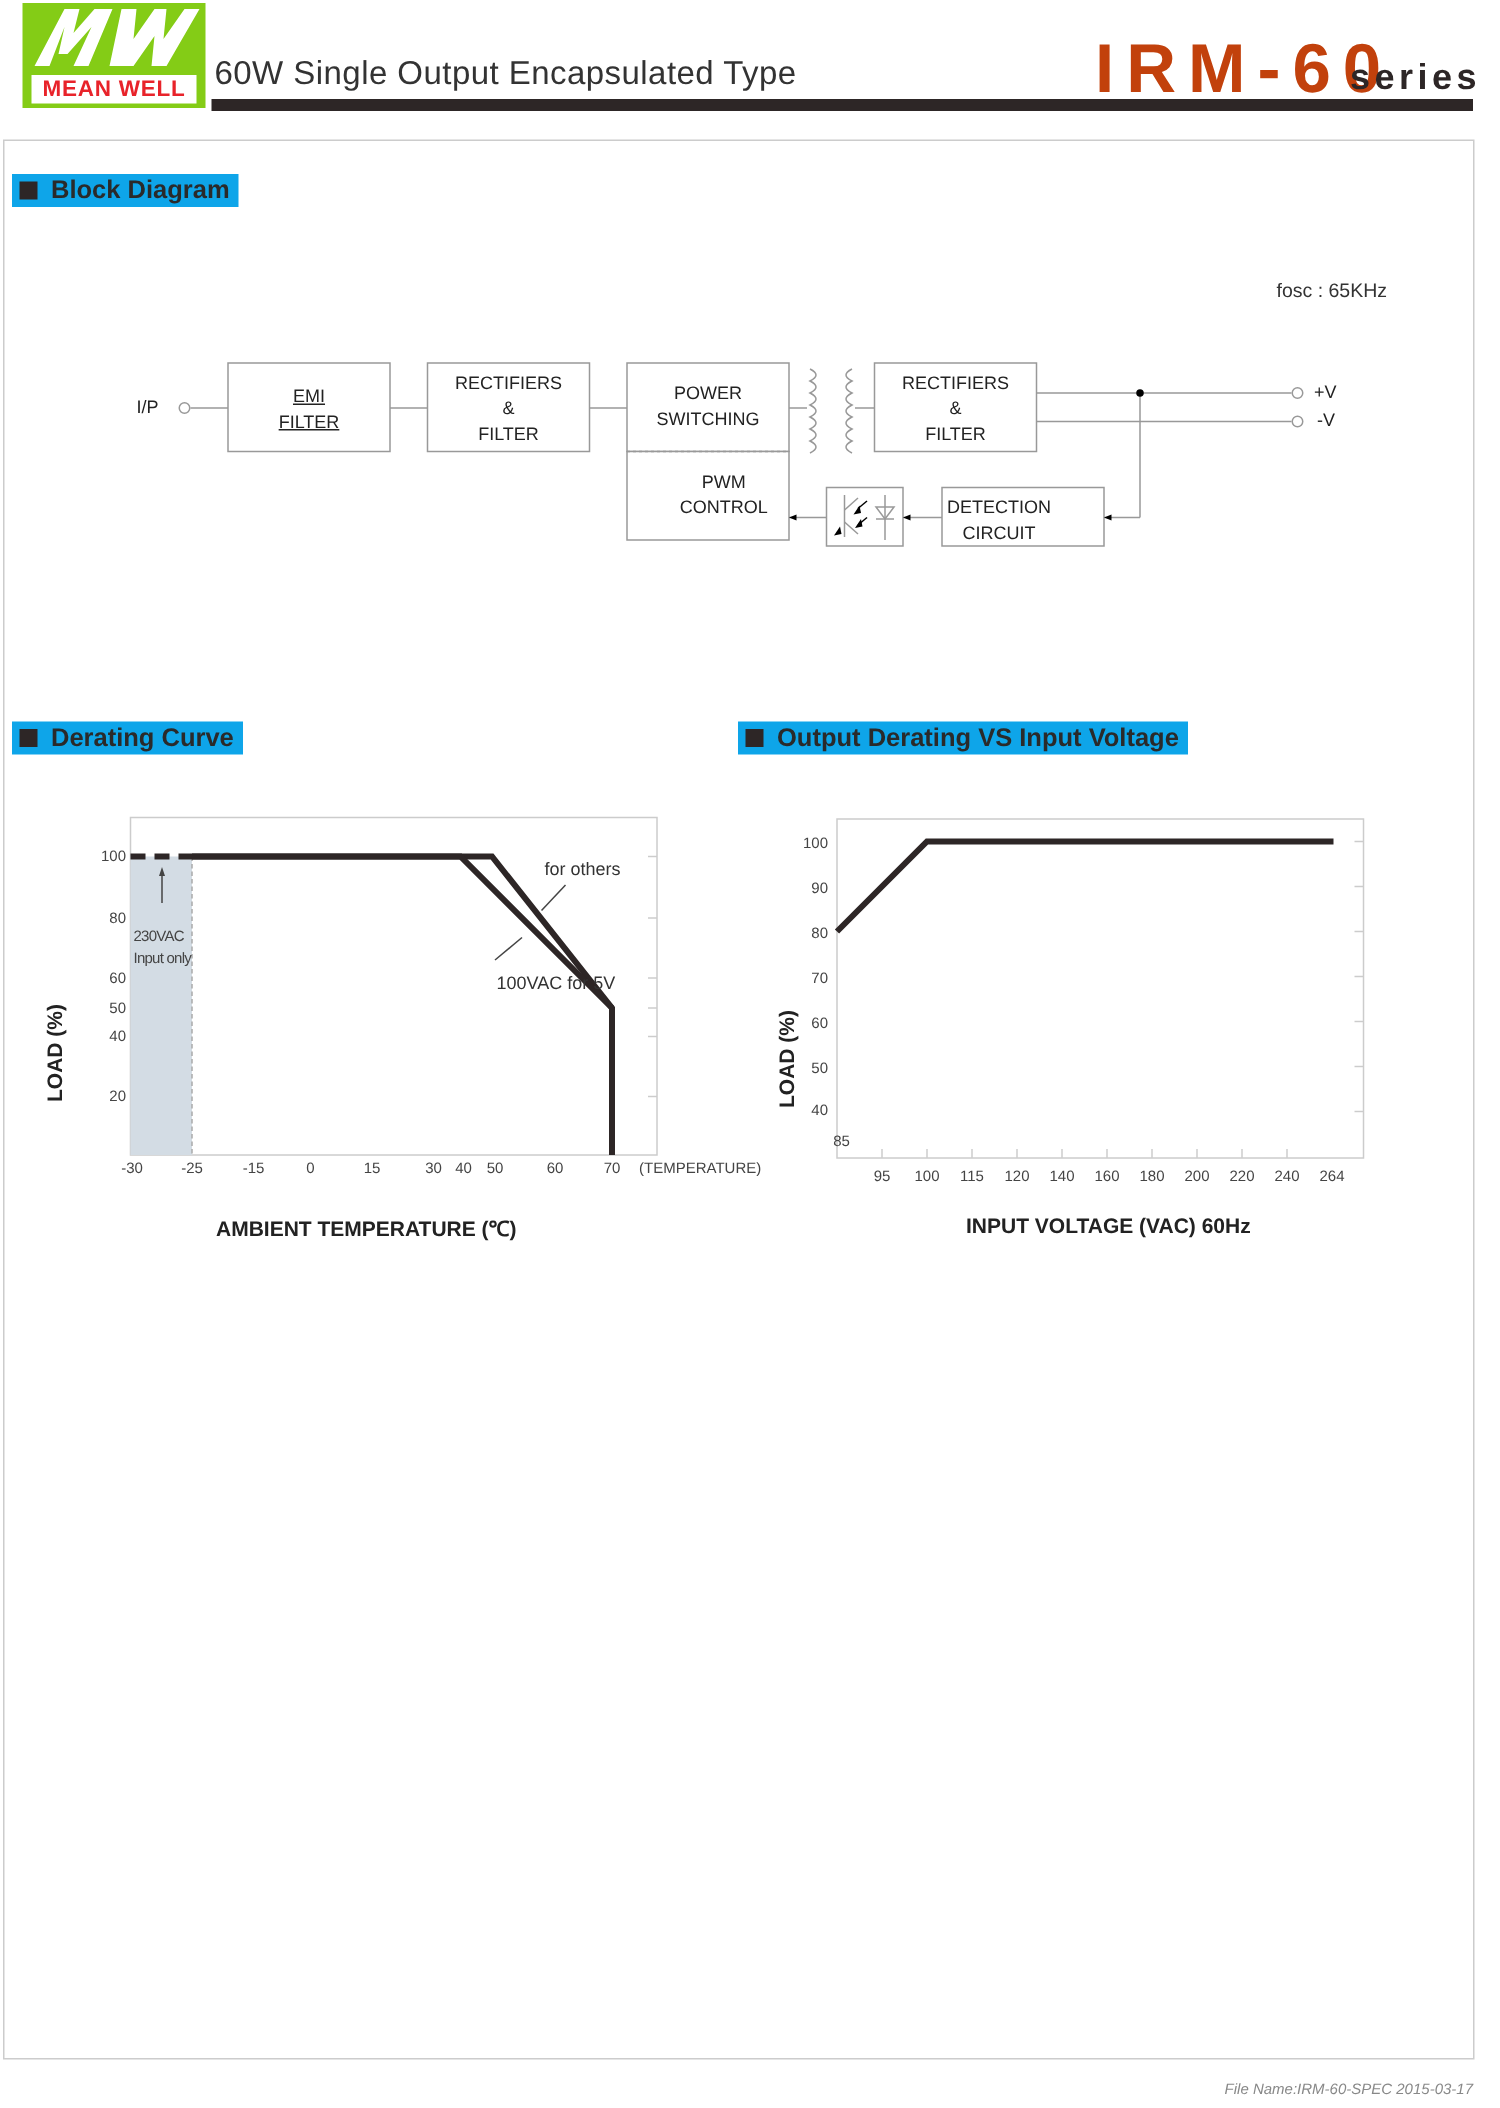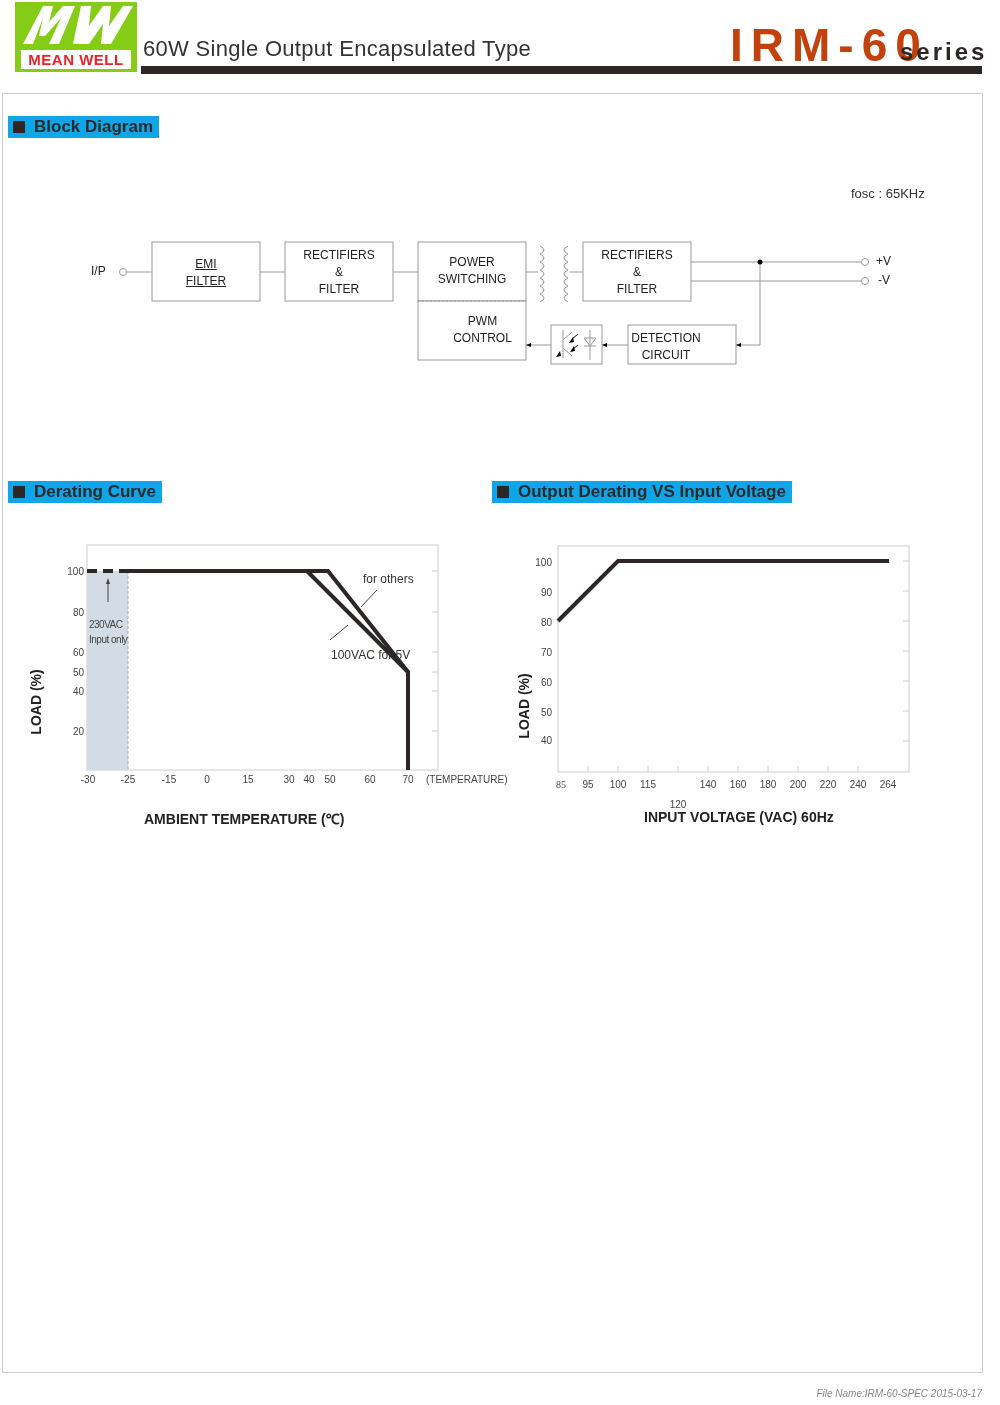--- a/index.html
+++ b/index.html
@@ -211,25 +211,25 @@
 </svg>
 
 <div class="abs axis-tick" style="left:530px;top:557px;width:22px;text-align:right;">100</div>
 <div class="abs axis-tick" style="left:530px;top:587px;width:22px;text-align:right;">90</div>
 <div class="abs axis-tick" style="left:530px;top:617px;width:22px;text-align:right;">80</div>
 <div class="abs axis-tick" style="left:530px;top:647px;width:22px;text-align:right;">70</div>
 <div class="abs axis-tick" style="left:530px;top:677px;width:22px;text-align:right;">60</div>
 <div class="abs axis-tick" style="left:530px;top:707px;width:22px;text-align:right;">50</div>
 <div class="abs axis-tick" style="left:530px;top:735px;width:22px;text-align:right;">40</div>
 
-<div class="abs axis-tick" style="left:548px;top:779px;width:26px;text-align:center;font-family:Liberation Serif, serif;">85</div>
+<div class="abs axis-tick" style="left:548px;top:756px;width:26px;text-align:center;">85</div>
 <div class="abs axis-tick" style="left:575px;top:779px;width:26px;text-align:center;">95</div>
 <div class="abs axis-tick" style="left:605px;top:779px;width:26px;text-align:center;">100</div>
 <div class="abs axis-tick" style="left:635px;top:779px;width:26px;text-align:center;">115</div>
-<div class="abs axis-tick" style="left:665px;top:779px;width:26px;text-align:center;margin-top:20px;">120</div>
+<div class="abs axis-tick" style="left:665px;top:779px;width:26px;text-align:center;">120</div>
 <div class="abs axis-tick" style="left:695px;top:779px;width:26px;text-align:center;">140</div>
 <div class="abs axis-tick" style="left:725px;top:779px;width:26px;text-align:center;">160</div>
 <div class="abs axis-tick" style="left:755px;top:779px;width:26px;text-align:center;">180</div>
 <div class="abs axis-tick" style="left:785px;top:779px;width:26px;text-align:center;">200</div>
 <div class="abs axis-tick" style="left:815px;top:779px;width:26px;text-align:center;">220</div>
 <div class="abs axis-tick" style="left:845px;top:779px;width:26px;text-align:center;">240</div>
 <div class="abs axis-tick" style="left:875px;top:779px;width:26px;text-align:center;">264</div>
 
 <div class="abs axis-title" style="left:486px;top:698px;width:76px;text-align:center;transform:rotate(-90deg);">LOAD (%)</div>
 <div class="abs axis-title" style="left:644px;top:809px;">INPUT VOLTAGE (VAC) 60Hz</div>

